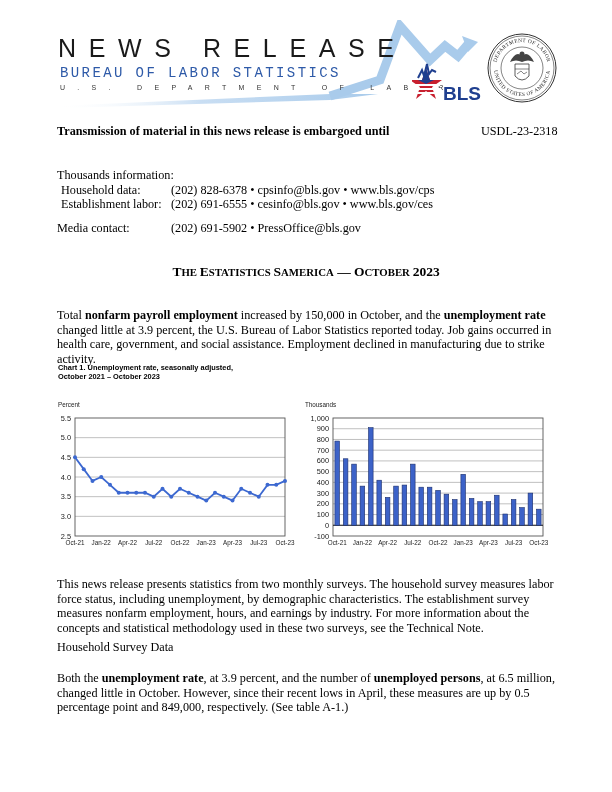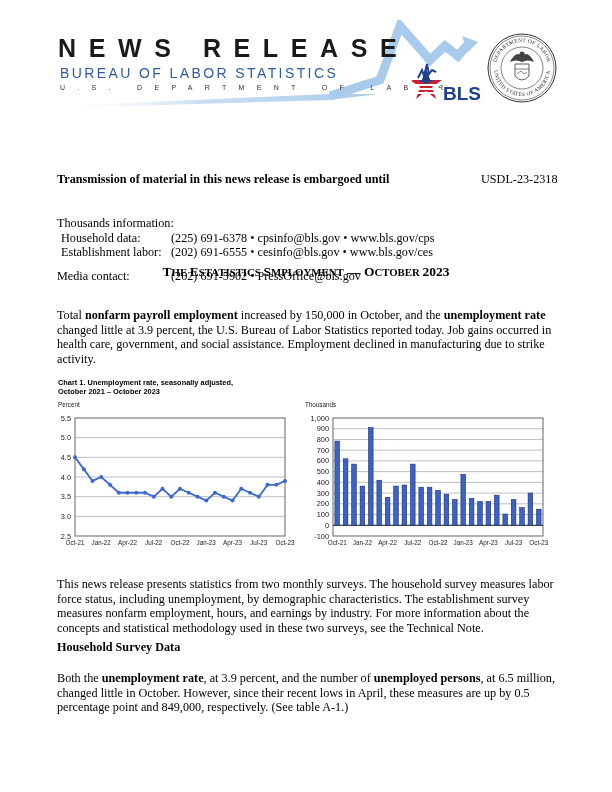--- a/index.html
+++ b/index.html
@@ -1,40 +1,40 @@
 <!DOCTYPE html>
 <html><head>
 <meta charset="utf-8">
 <style>
   html, body { margin: 0; padding: 0; background: #ffffff; }
   body { width: 612px; height: 792px; position: relative; overflow: hidden; font-family: "Liberation Serif", serif; color: #000; }
   .abs { position: absolute; }
 
   
-  .nr-title { left: 58px; top: 34px; font-family: "Liberation Sans", sans-serif; font-weight: bold; font-size: 25px; letter-spacing: 12.6px; color: #1a1a1a; white-space: nowrap; }
-  .nr-bls { left: 60px; top: 65px; font-family: Liberation Sans, sans-serif; font-size: 14px; letter-spacing: 2.4px; color: #2e5aa8; white-space: nowrap; text-align: center; }
+  .nr-title { left: 58px; top: 34px; font-family: "Liberation Sans", sans-serif; font-weight: normal; font-size: 25px; letter-spacing: 12.6px; color: #1a1a1a; white-space: nowrap; }
+  .nr-bls { left: 60px; top: 65px; font-family: Liberation Mono, monospace; font-size: 14px; letter-spacing: 2.4px; color: #2e5aa8; white-space: nowrap; text-align: center; }
   .nr-dol { left: 60px; top: 84px; font-family: "Liberation Sans", sans-serif; font-size: 7px; letter-spacing: 12.3px; color: #333; white-space: nowrap; }
   .banner-svg { left: 0; top: 20px; }
   .seal { left: 486px; top: 32px; }
 
-  .txt { font-size: 12.2px; line-height: 14.5px; white-space: nowrap; margin-top: 48px; }
+  .txt { font-size: 12.2px; line-height: 14.5px; white-space: nowrap; }
   .embargo { left: 57px; top: 124px; font-weight: bold; }
   .usdl { left: 481px; top: 124px; }
 
   .heading { left: 0; width: 612px; top: 264px; text-align: center; font-weight: bold; font-size: 13.5px; white-space: nowrap; }
   .heading .sc { font-size: 10.8px; }
 
   .para { left: 57px; width: 510px; font-size: 12.2px; line-height: 14.5px; }
   .para b { font-weight: bold; }
 
   .chart-title { font-family: "Liberation Sans", sans-serif; font-weight: bold; font-size: 7.4px; line-height: 9px; white-space: nowrap; }
   .chart-unit { font-family: "Liberation Sans", sans-serif; font-size: 6.3px; white-space: nowrap; color: #222; }
   .chart-svg text { font-family: "Liberation Sans", sans-serif; }
 
-  .subhead { left: 57px; top: 640px; font-weight: bold; font-size: 12.2px; }
+  .subhead { left: 57px; top: 640px; font-weight: normal; font-size: 12.2px; }
 </style>
 </head>
 <body>
 
 <svg class="abs banner-svg" width="480" height="100" viewBox="0 0 480 100">
   <defs>
     <linearGradient id="arrowGrad" x1="0" y1="0" x2="1" y2="0">
       <stop offset="0" stop-color="#ffffff" stop-opacity="0"></stop>
       <stop offset="0.45" stop-color="#c9def3"></stop>
       <stop offset="1" stop-color="#a9cbeb"></stop>
@@ -88,31 +88,31 @@
   </g>
 </svg>
 
 <div class="abs txt embargo">
   <div>Transmission of material in this news release is embargoed until</div>
 </div>
 <div class="abs txt usdl">USDL-23-2318</div>
 
 <div class="abs txt" style="left:57px; top:168px;">Thousands information:</div>
 <div class="abs txt" style="left:61px; top:182.5px;">Household data:</div>
-<div class="abs txt" style="left:171px; top:182.5px;">(225) 691-6378  •  cpsinfo@bls.gov  •  www.bls.gov/cps</div>
+<div class="abs txt" style="left:171px; top:182.5px;">(202) 828-6378  •  cpsinfo@bls.gov  •  www.bls.gov/cps</div>
 <div class="abs txt" style="left:61px; top:197px;">Establishment labor:</div>
 <div class="abs txt" style="left:171px; top:197px;">(202) 691-6555  •  cesinfo@bls.gov  •  www.bls.gov/ces</div>
 <div class="abs txt" style="left:57px; top:221px;">Media contact:</div>
 <div class="abs txt" style="left:171px; top:221px;">(202) 691-5902  •  PressOffice@bls.gov</div>
 
-<div class="abs heading"><span>T</span><span class="sc">HE </span><span>E</span><span class="sc">STATISTICS </span><span>S</span><span class="sc">MPLOYMENT</span><span> — </span><span>O</span><span class="sc">CTOBER </span><span>2023</span></div>
+<div class="abs heading"><span>T</span><span class="sc">HE </span><span>E</span><span class="sc">STATISTICS </span><span>S</span><span class="sc">AMERICA</span><span> — </span><span>O</span><span class="sc">CTOBER </span><span>2023</span></div>
 
 <div class="abs para" style="top:308px;"><span>Total </span><b>nonfarm payroll employment</b><span> increased by 150,000 in October, and the </span><b>unemployment rate</b><span> changed little at 3.9 percent, the U.S. Bureau of Labor Statistics reported today. Job gains occurred in health care, government, and social assistance. Employment declined in manufacturing due to strike activity.</span></div>
 
-<div class="abs chart-title" style="left:58px; top:378px;">
+<div class="abs chart-title" style="left:58px; top:363px;">
   <div>Chart 1. Unemployment rate, seasonally adjusted,</div>
   <div>October 2021 – October 2023</div>
 </div>
 <div class="abs chart-unit" style="left:58px; top:401px;">Percent</div>
 <svg class="abs chart-svg" id="chart1" style="left:50px; top:410px;" width="250" height="142">
     <text x="21" y="10.5" text-anchor="end" font-size="7.4" fill="#222">5.5</text>
     <line x1="25" x2="235" y1="27.666666666666668" y2="27.666666666666668" stroke="#b0b0b0" stroke-width="0.8"></line>
     <text x="21" y="30.166666666666668" text-anchor="end" font-size="7.4" fill="#222">5.0</text>
     <line x1="25" x2="235" y1="47.333333333333336" y2="47.333333333333336" stroke="#b0b0b0" stroke-width="0.8"></line>
     <text x="21" y="49.833333333333336" text-anchor="end" font-size="7.4" fill="#222">4.5</text>

